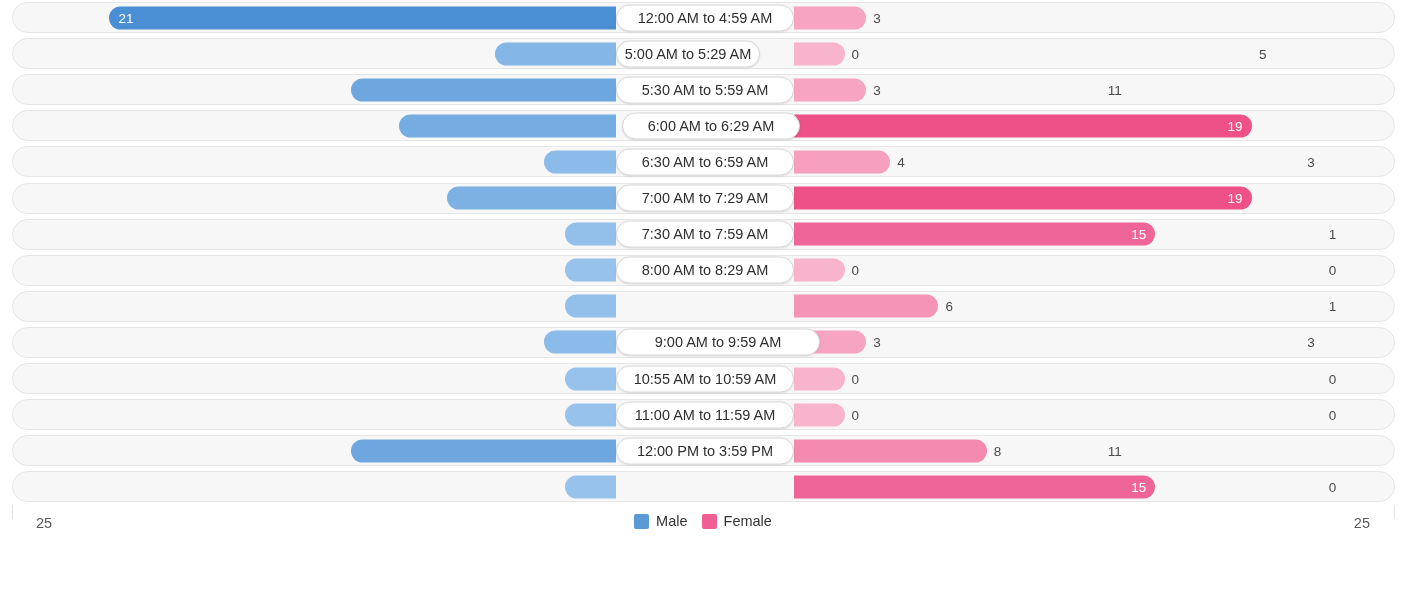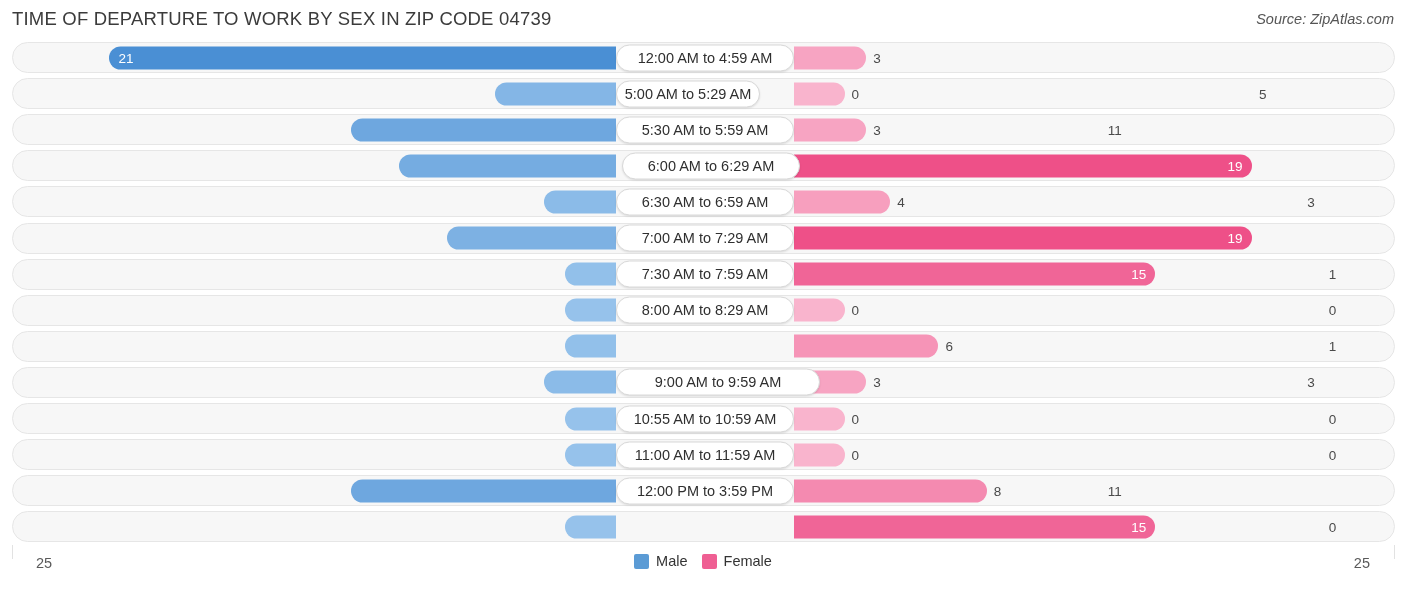--- a/index.html
+++ b/index.html
@@ -79,24 +79,20 @@
   }
   .legitem { display: flex; align-items: center; gap: 7px; }
   .swatch { width: 15px; height: 15px; border-radius: 2px; display: block; }
   .legtxt { font-size: 14.5px; color: #333; }
 </style>
 </head>
 <body>
 
 <div class="page">
 
-  <div class="header">
-    <div class="title">TIME OF DEPARTURE TO WORK BY SEX IN ZIP CODE 04739</div>
-    <div class="source">Source: ZipAtlas.com</div>
-  </div>
 
   <div class="plot" id="plot">
       <div class="row" style="top: 2px;">
         <div class="barwrap">
           <div class="bar male" style="left: 96.48px; width: 506.52px; background: rgb(74, 143, 212);"></div>
           <div class="vlabel inside" style="left: 105.48px;">21</div>
           <div class="bar female" style="left: 781px; width: 72.24px; background: rgb(247, 164, 194);"></div>
           <div class="vlabel" style="left: 860.24px;">3</div>
           <div class="pill" style="left: 603px; width: 178px;">12:00 AM to 4:59 AM</div>
         </div>

